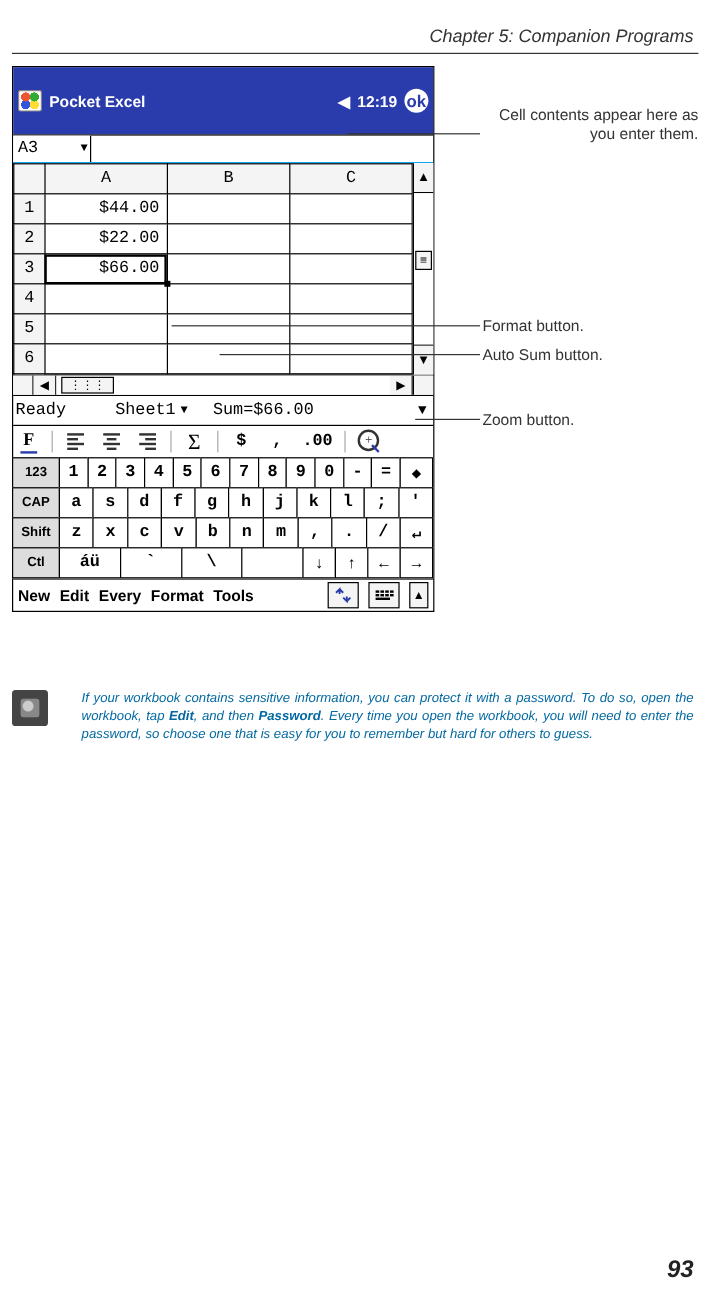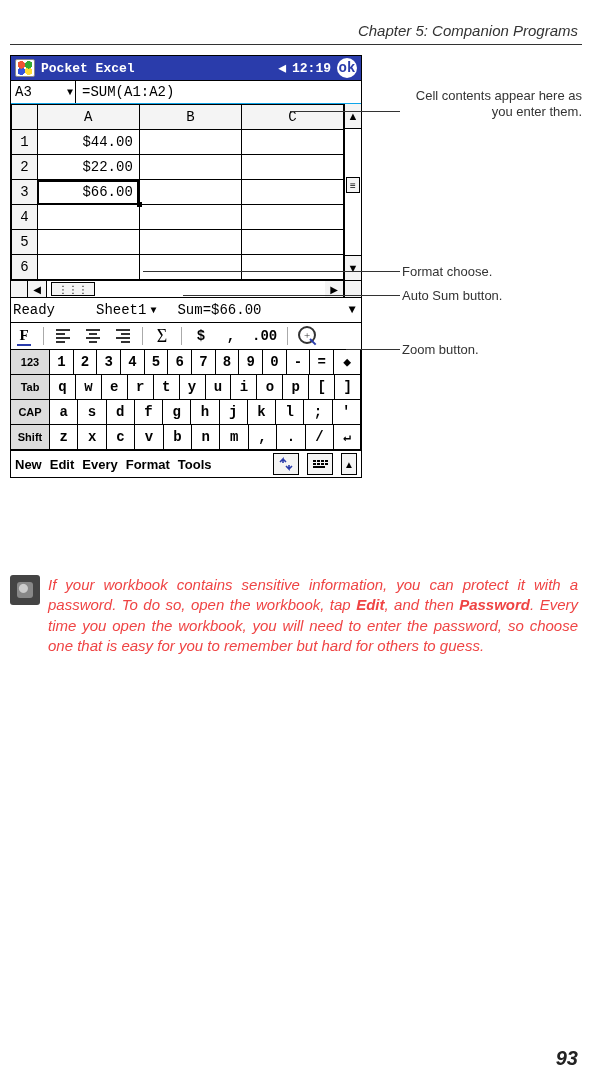--- a/index.html
+++ b/index.html
@@ -49,23 +49,22 @@
     font-family: Tahoma, Verdana, sans-serif;
   }
   .titlebar {
     display:flex;
     align-items:center;
     height:24px;
     background: linear-gradient(#2a3cab,#2a3cab);
     color:#fff;
     font-size:13px;
     font-weight:bold;
-    padding:0 4px;
+    padding:16px 4px;
     gap:6px;
-    font-family:Liberation Mono, monospace;
   }
   .flag {
     width:18px; height:16px;
     background:
       radial-gradient(circle at 30% 30%, #e53 0 22%, transparent 23%),
       radial-gradient(circle at 70% 30%, #3a3 0 22%, transparent 23%),
       radial-gradient(circle at 30% 70%, #35d 0 22%, transparent 23%),
       radial-gradient(circle at 70% 70%, #fd3 0 22%, transparent 23%),
       #fff;
     border:1px solid #888;
@@ -299,24 +298,25 @@
     content:"";
     width:16px; height:16px;
     background:
       radial-gradient(circle at 40% 40%, #ccc 0 4px, transparent 5px),
       #888;
     border-radius:3px;
   }
   .tip-text {
     flex:1;
     font-style:italic;
-    font-size:15px;
-    color:#ef4444;
+    font-size:11px;
+    color:#0369a1;
     text-align:justify;
     line-height:1.35;
+    margin-left:20px;
   }
   .tip-text b { font-style:italic; }
 </style>
 </head>
 <body>
 
 <div class="chapter-header">Chapter 5: Companion Programs</div>
 <div class="hr"></div>
 
 <div class="device">
@@ -328,21 +328,20 @@
     <div class="speaker">◀</div>
     <div>12:19</div>
     <div class="okbtn">ok</div>
   </div>
 
   <div class="formula-row">
     <div class="cellref">
       <span>A3</span>
       <span class="dd">▼</span>
     </div>
-    <div class="formula">=SUM(A1:A2)</div>
   </div>
 
   <div class="grid-wrap">
     <table class="grid">
       <tbody>
           <tr>
         <th class="corner"></th>
         <th class="col">A</th>
         <th class="col">B</th>
         <th class="col">C</th>
@@ -478,35 +477,20 @@
         <div class="key">5</div>
         <div class="key">6</div>
         <div class="key">7</div>
         <div class="key">8</div>
         <div class="key">9</div>
         <div class="key">0</div>
         <div class="key">-</div>
         <div class="key">=</div>
         <div class="key arrow">◆</div>
       </div>
-    <div class="sip-row" id="sip-r2">
-        <div class="key mod">Tab</div>
-        <div class="key">q</div>
-        <div class="key">w</div>
-        <div class="key">e</div>
-        <div class="key">r</div>
-        <div class="key">t</div>
-        <div class="key">y</div>
-        <div class="key">u</div>
-        <div class="key">i</div>
-        <div class="key">o</div>
-        <div class="key">p</div>
-        <div class="key">[</div>
-        <div class="key">]</div>
-      </div>
     <div class="sip-row" id="sip-r3">
         <div class="key mod">CAP</div>
         <div class="key">a</div>
         <div class="key">s</div>
         <div class="key">d</div>
         <div class="key">f</div>
         <div class="key">g</div>
         <div class="key">h</div>
         <div class="key">j</div>
         <div class="key">k</div>
@@ -520,20 +504,31 @@
         <div class="key">x</div>
         <div class="key">c</div>
         <div class="key">v</div>
         <div class="key">b</div>
         <div class="key">n</div>
         <div class="key">m</div>
         <div class="key">,</div>
         <div class="key">.</div>
         <div class="key">/</div>
         <div class="key arrow">↵</div>
+      </div>
+    <div class="sip-row" id="sip-r5">
+        <div class="key mod">Ctl</div>
+        <div class="key">áü</div>
+        <div class="key">`</div>
+        <div class="key">\</div>
+        <div class="key space"> </div>
+        <div class="key arrow">↓</div>
+        <div class="key arrow">↑</div>
+        <div class="key arrow">←</div>
+        <div class="key arrow">→</div>
       </div>
   </div>
 
   <div class="menubar">
     <span class="menu-item">New</span>
     <span class="menu-item">Edit</span>
     <span class="menu-item">Every</span>
     <span class="menu-item">Format</span>
     <span class="menu-item">Tools</span>
     <span class="spacer"></span>
@@ -563,21 +558,21 @@
       </div>
     </span>
     <span class="up-stub">▲</span>
   </div>
 </div>
 
 <div class="callout-line" style="top:111px; left:290px; width:110px;"></div>
 <div class="callout" style="top:88px; left:402px; width:180px;text-align:right;">Cell contents appear here as you enter them.</div>
 
 <div class="callout-line" style="top:271px; left:143px; width:257px;"></div>
-<div class="callout" style="top:264px; left:402px;">Format choose.</div>
+<div class="callout" style="top:264px; left:402px;">Format button.</div>
 
 <div class="callout-line" style="top:295px; left:183px; width:217px;"></div>
 <div class="callout" style="top:288px; left:402px;">Auto Sum button.</div>
 
 <div class="callout-line" style="top:349px; left:346px; width:54px;"></div>
 <div class="callout" style="top:342px; left:402px;">Zoom button.</div>
 
 <div class="tip-block">
   <div class="tip-icon"></div>
   <div class="tip-text">

